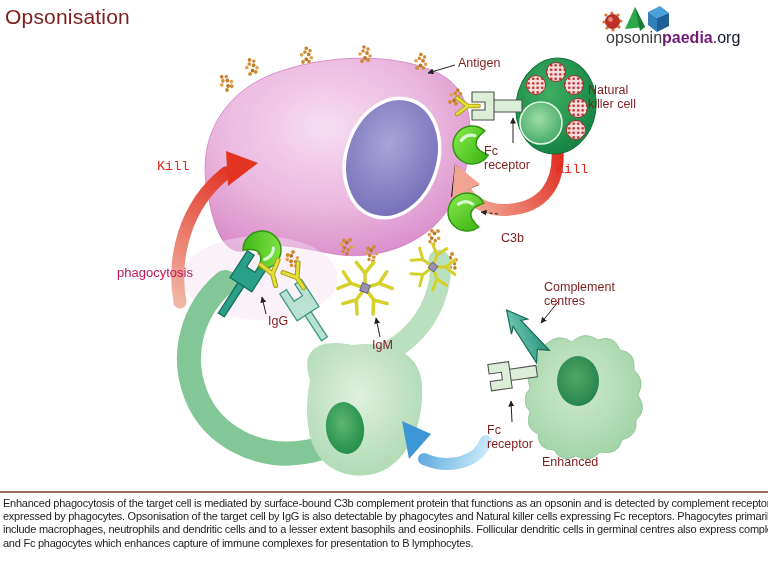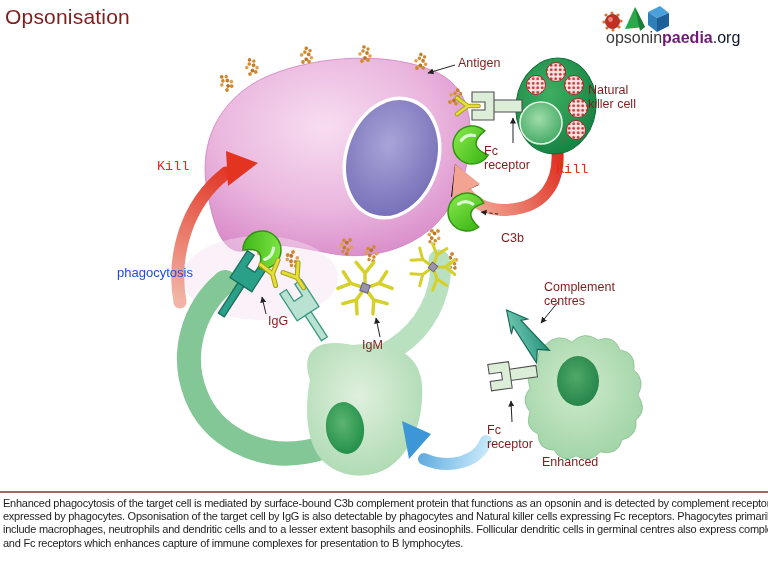--- a/index.html
+++ b/index.html
@@ -6,21 +6,21 @@
   body{width:768px;height:576px;position:relative;background:#ffffff;
        font-family:"Liberation Sans", sans-serif;overflow:hidden;}
   .abs{position:absolute;}
   #page-title{left:5px;top:5px;font-size:21px;color:#7f1d1d;letter-spacing:.2px;}
   #logo-text{left:606px;top:29px;font-size:16px;color:#3b3b3b;}
   #logo-text .paedia{color:#701a75;font-weight:bold;}
   #logo-text .org{color:#0f172a;}
   .lbl{font-size:12.5px;color:#7f1d1d;line-height:13.5px;}
   .lbl.center{text-align:left;}
   .kill{color:#e62b1e;font-size:13.5px;font-family:Liberation Mono, monospace;}
-  .phago-lbl{color:#1d4ed8;font-size:13px;}
+  .phago-lbl{color:#be185d;font-size:13px;}
   #footer{left:0;top:491px;width:768px;border-top:2px solid #9b6a63;padding-top:4px;}
   #footer .fline{font-size:11px;line-height:13.2px;color:#1d1d1d;white-space:nowrap;
                  padding-left:3px;letter-spacing:-0.25px;}
   svg{display:block;}
 </style>
 </head>
 <body>
 
 <svg class="abs" style="left:0;top:0;" width="768" height="495" viewBox="0 0 768 495">
   <defs>
@@ -264,23 +264,23 @@
 <div class="abs" id="logo-text"><span>opsonin</span><span class="paedia">paedia</span><span class="org">.org</span></div>
 
 <div class="abs lbl" style="left:458px;top:57px;">Antigen</div>
 <div class="abs lbl center" style="left:588px;top:84px;width:48px;">Natural killer cell</div>
 <div class="abs lbl center" style="left:484px;top:145px;width:56px;">Fc receptor</div>
 <div class="abs lbl kill" style="left:556px;top:163px;">Kill</div>
 <div class="abs lbl" style="left:501px;top:206px;margin-top:26px;">C3b</div>
 <div class="abs lbl kill" style="left:157px;top:160px;">Kill</div>
 <div class="abs lbl phago-lbl" style="left:117px;top:266px;">phagocytosis</div>
 <div class="abs lbl" style="left:268px;top:315px;">IgG</div>
-<div class="abs lbl" style="left:362px;top:339px;">IgM</div>
+<div class="abs lbl" style="left:372px;top:339px;">IgM</div>
 <div class="abs lbl center" style="left:544px;top:281px;width:80px;">Complement centres</div>
 <div class="abs lbl center" style="left:487px;top:424px;width:58px;">Fc receptor</div>
 <div class="abs lbl" style="left:542px;top:456px;">Enhanced</div>
 
 <div class="abs" id="footer">
   <div class="fline">Enhanced phagocytosis of the target cell is mediated by surface-bound C3b complement protein that functions as an opsonin and is detected by complement receptors</div>
   <div class="fline">expressed by phagocytes.  Opsonisation of the target cell by IgG is also detectable by phagocytes and Natural killer cells expressing Fc receptors. Phagocytes primarily</div>
   <div class="fline">include macrophages, neutrophils and dendritic cells and to a lesser extent basophils and eosinophils. Follicular dendritic cells in germinal centres also express complement</div>
-  <div class="fline">and Fc receptors which enhances capture of immune complexes for presentation to B lymphocytes.</div>
+  <div class="fline">and Fc phagocytes which enhances capture of immune complexes for presentation to B lymphocytes.</div>
 </div>
 
 </body></html>

